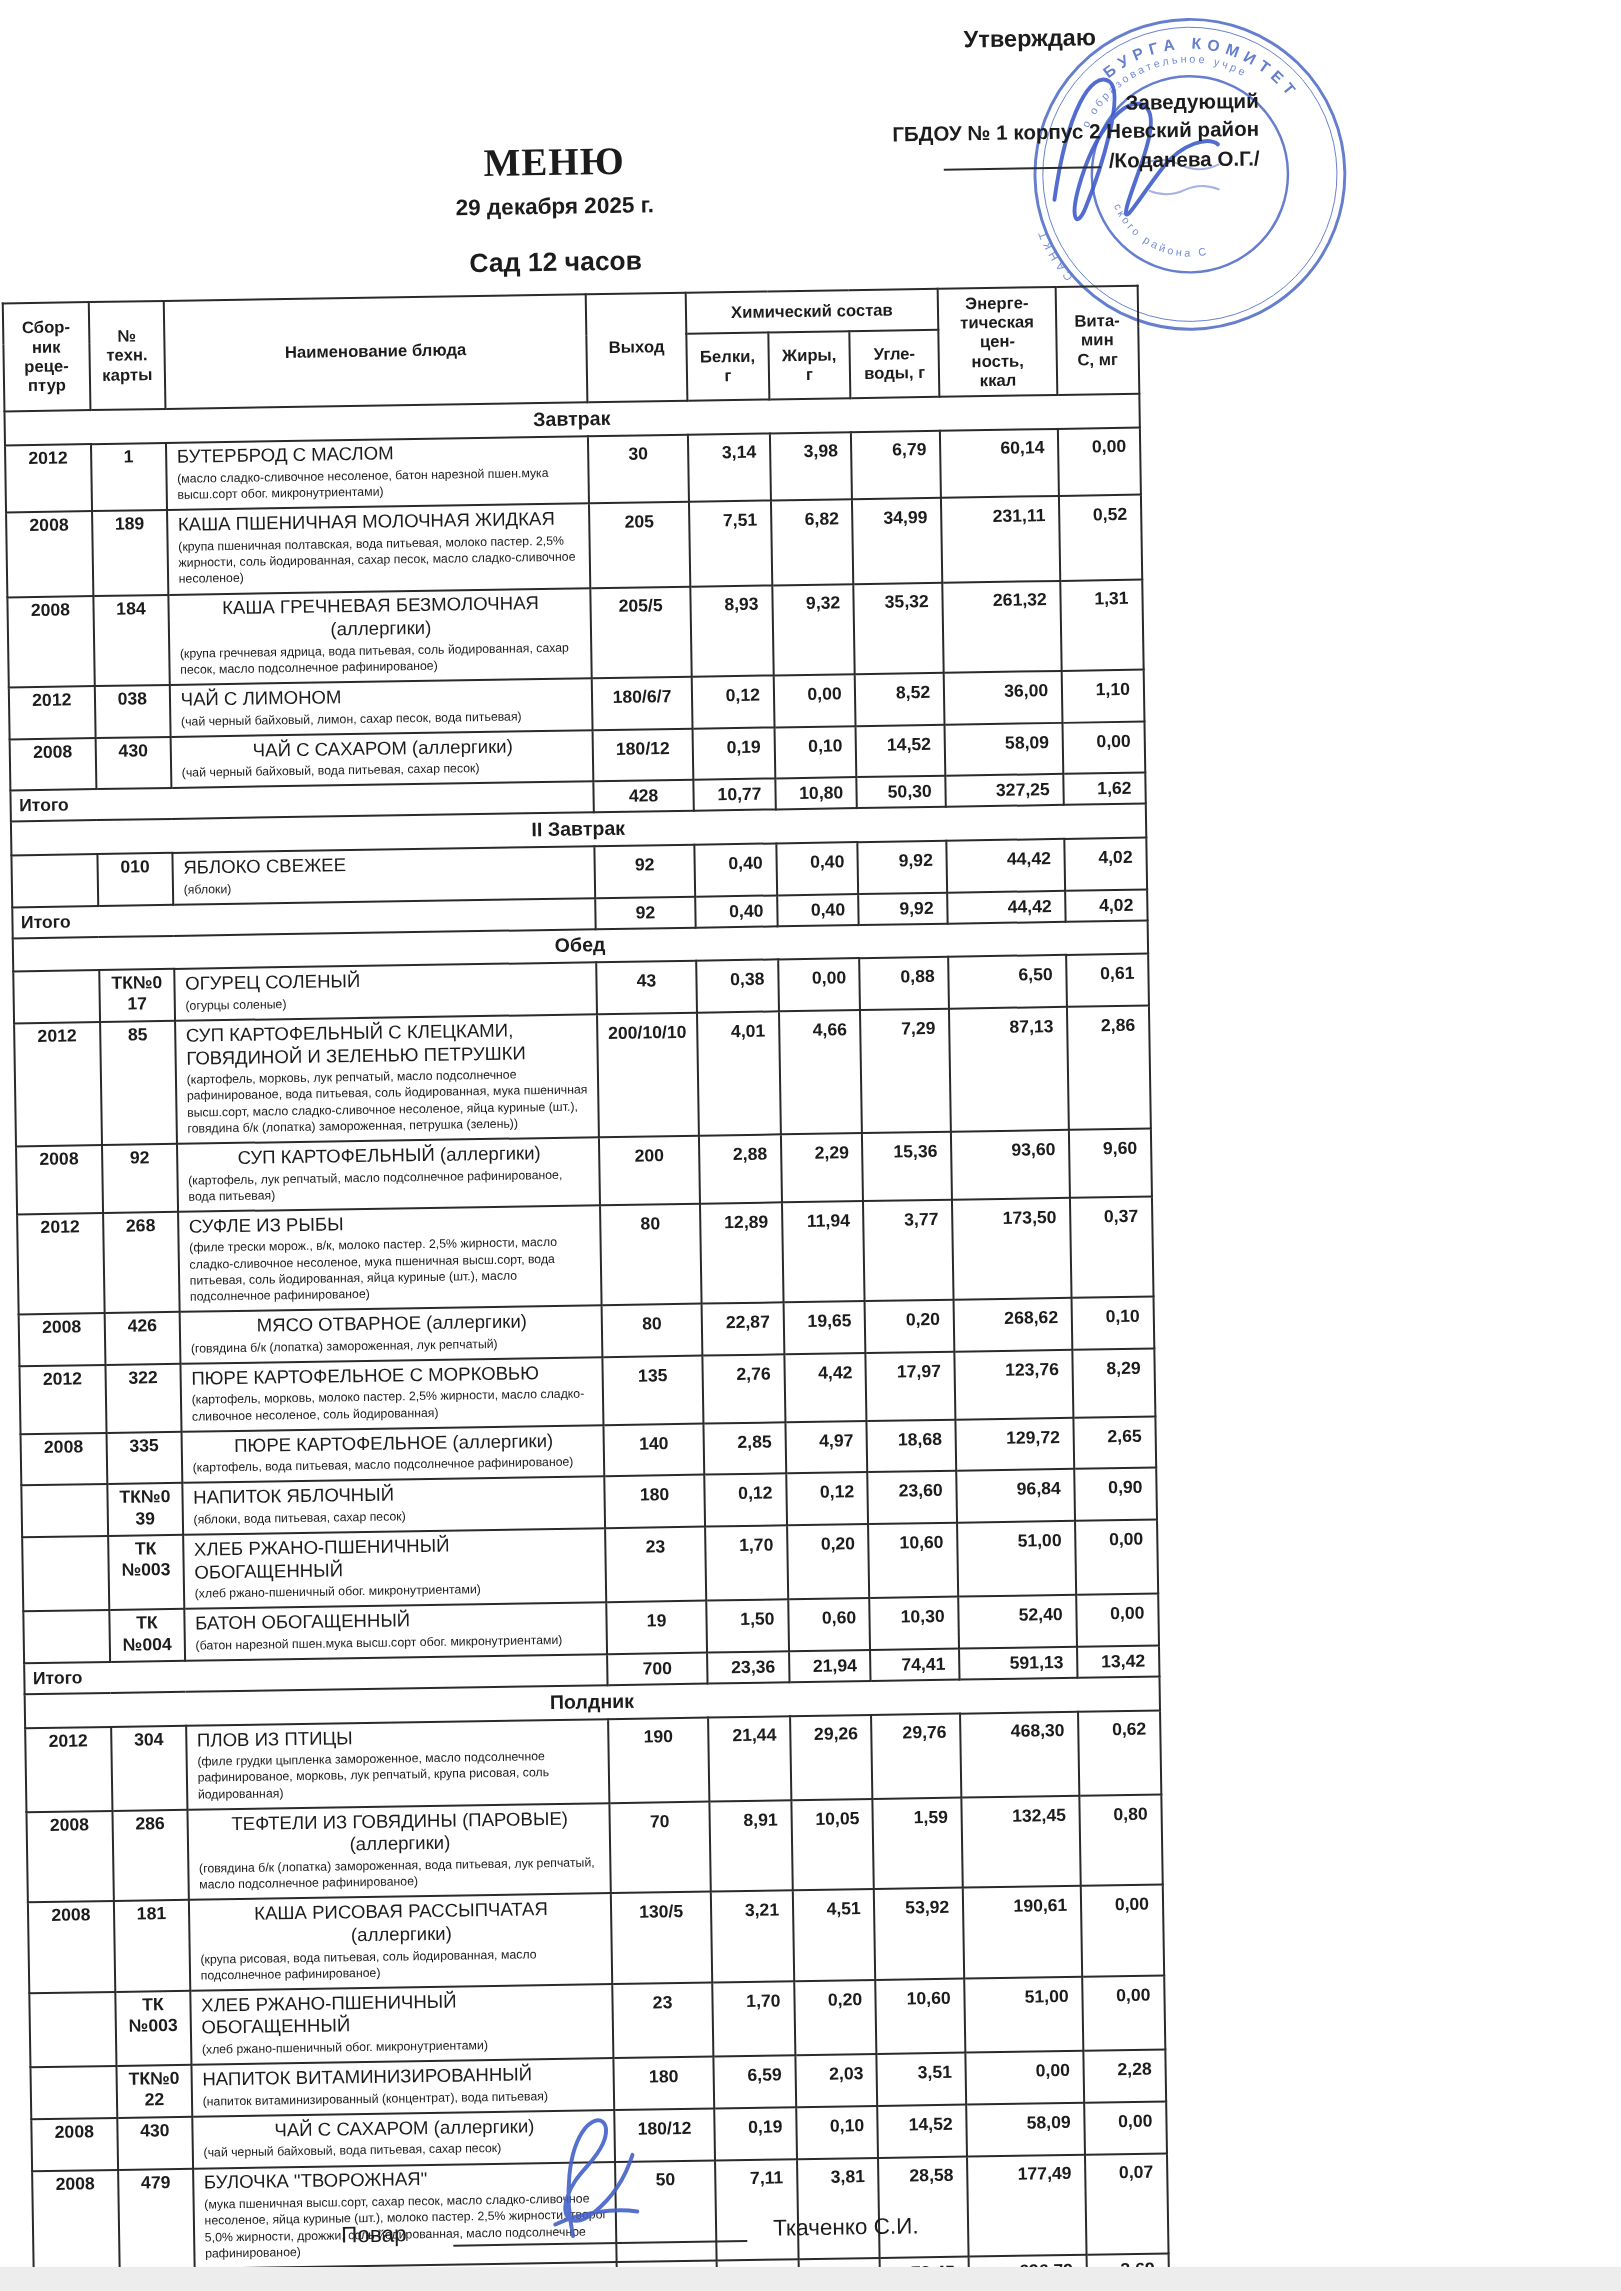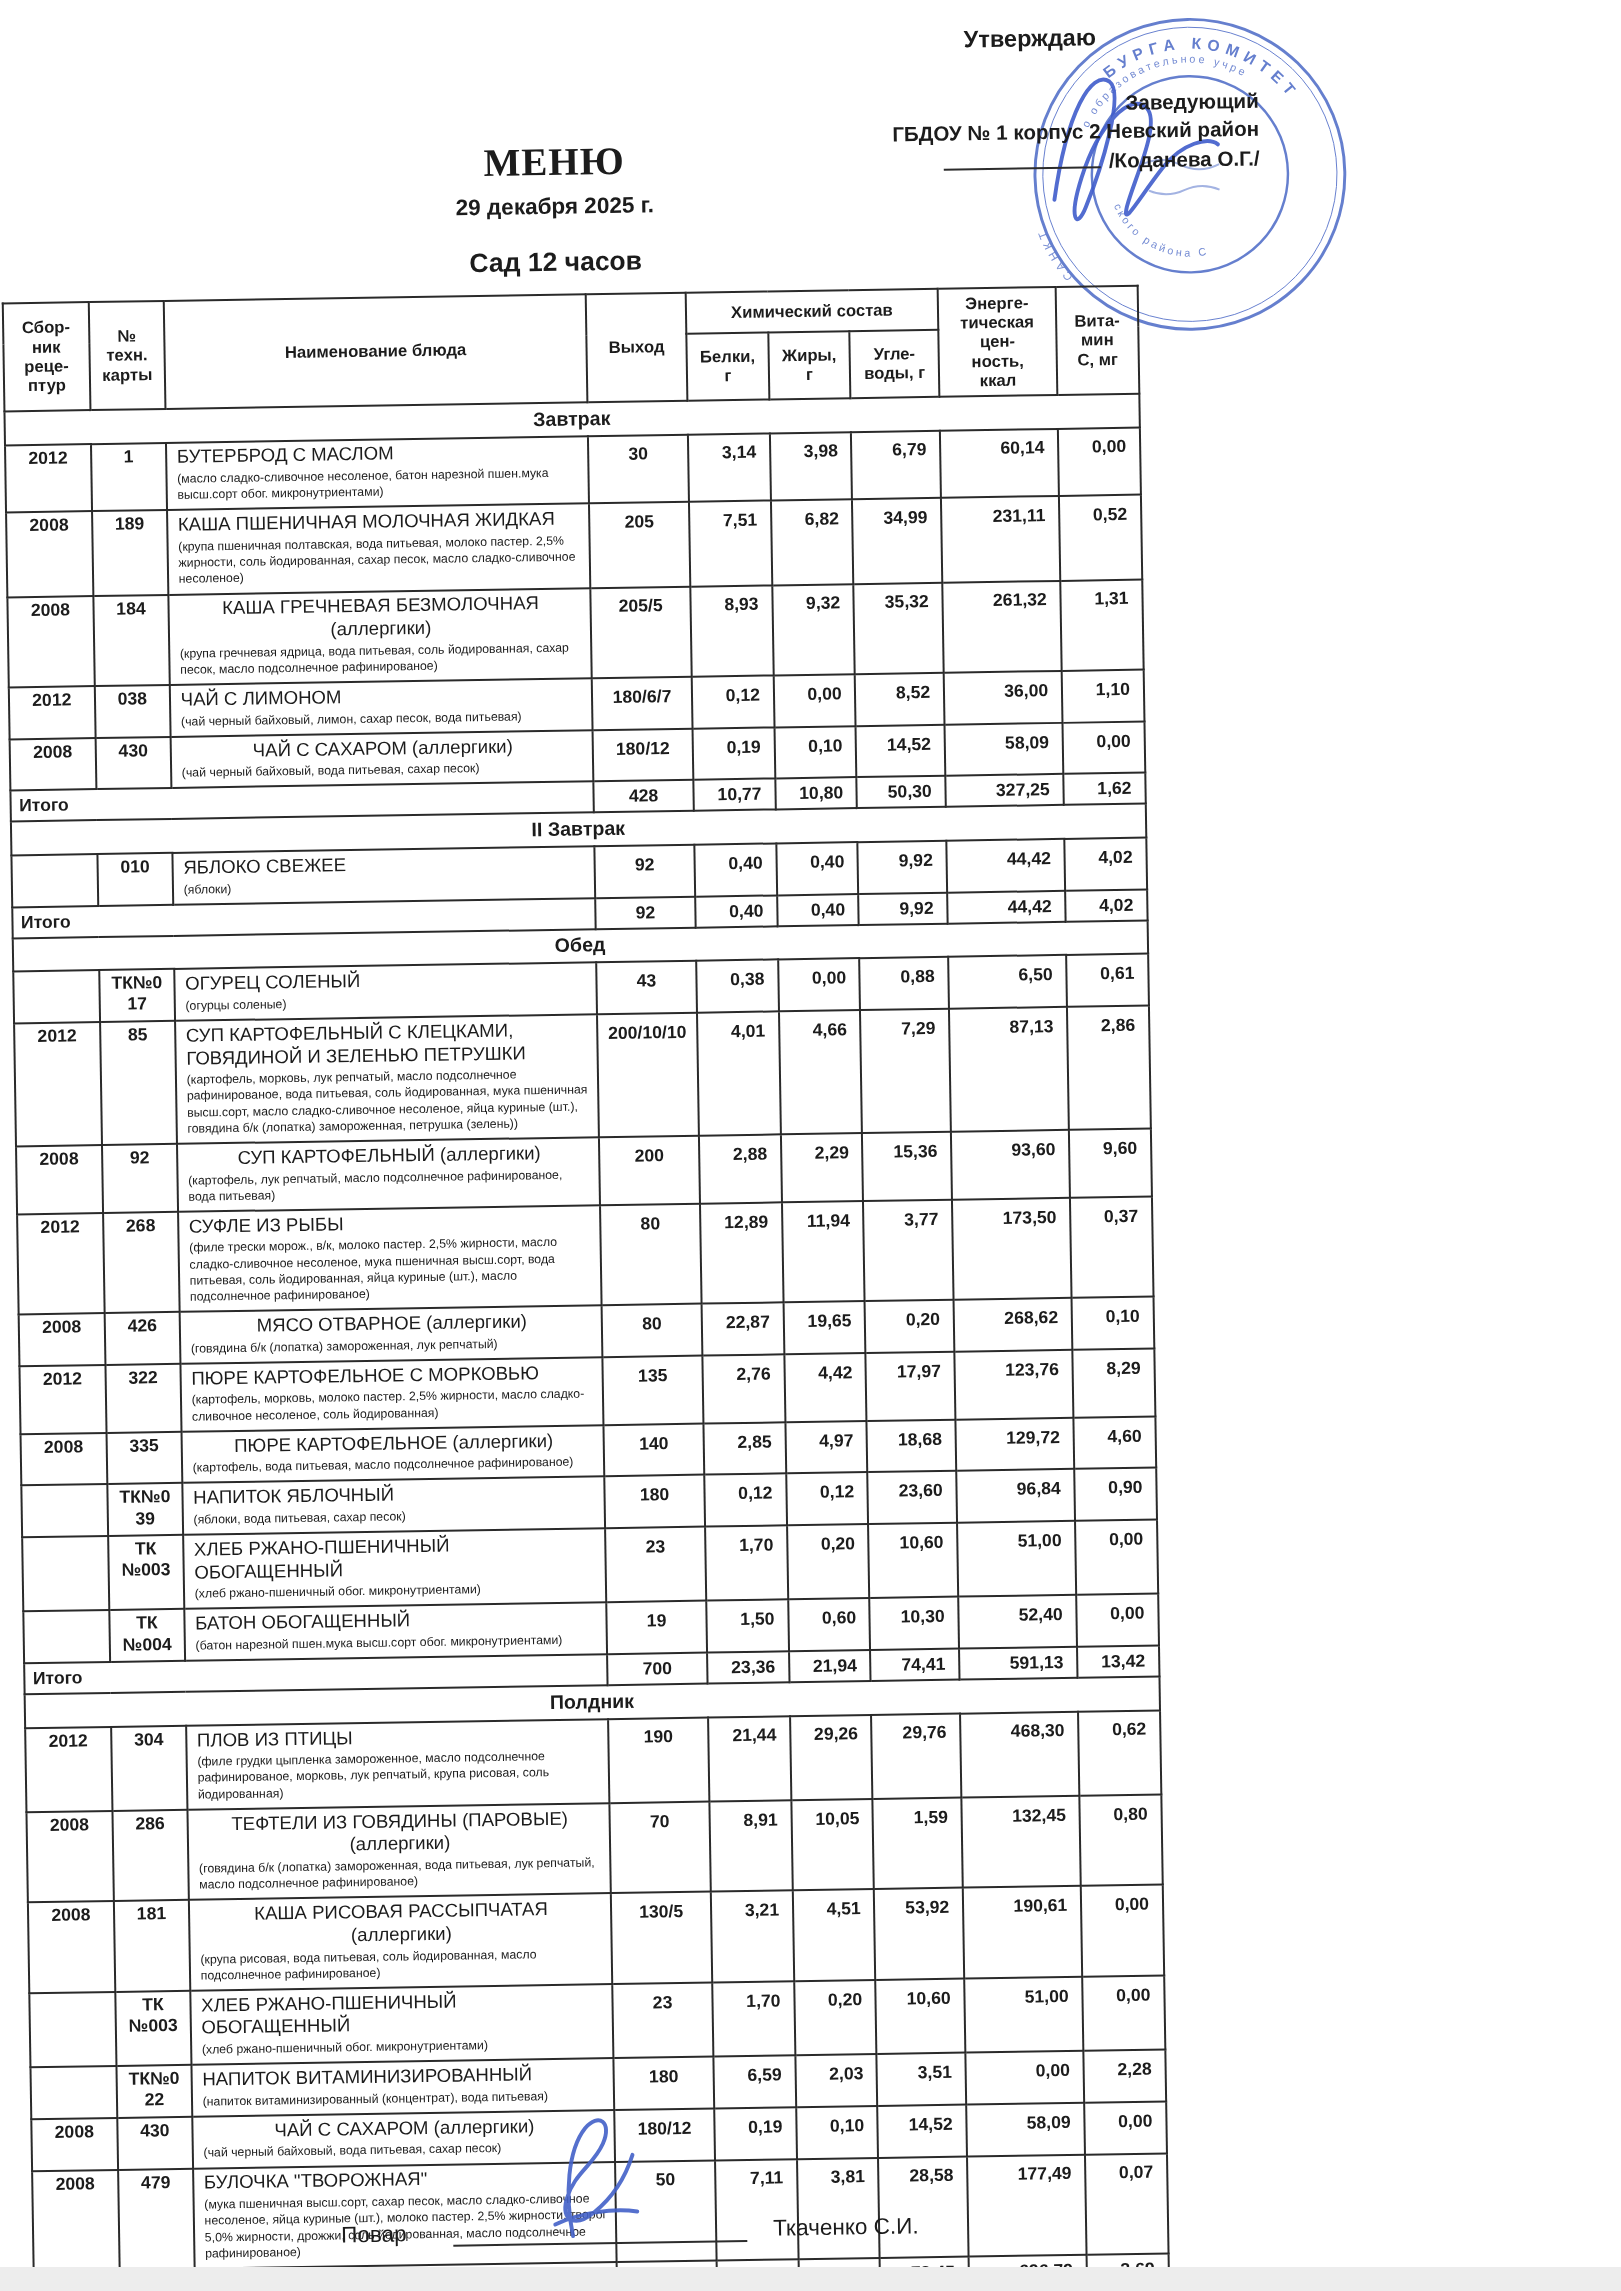--- a/index.html
+++ b/index.html
@@ -342,21 +342,21 @@
             <td class="c-card">335</td>
             <td class="dish-cell">
               <div class="dish-name">ПЮРЕ КАРТОФЕЛЬНОЕ (аллергики)</div>
               <div class="dish-ingr">(картофель, вода питьевая, масло подсолнечное рафинированое)</div>
             </td>
             <td class="c-out">140</td>
             <td class="c-num">2,85</td>
             <td class="c-num">4,97</td>
             <td class="c-num">18,68</td>
             <td class="c-num">129,72</td>
-            <td class="c-num">4,60</td>
+            <td class="c-num">2,65</td>
           </tr>
           <tr class="dish-row">
             <td class="c-rec"></td>
             <td class="c-card">ТК№0
 39</td>
             <td class="dish-cell">
               <div class="dish-name">НАПИТОК ЯБЛОЧНЫЙ</div>
               <div class="dish-ingr">(яблоки, вода питьевая, сахар песок)</div>
             </td>
             <td class="c-out">180</td>

